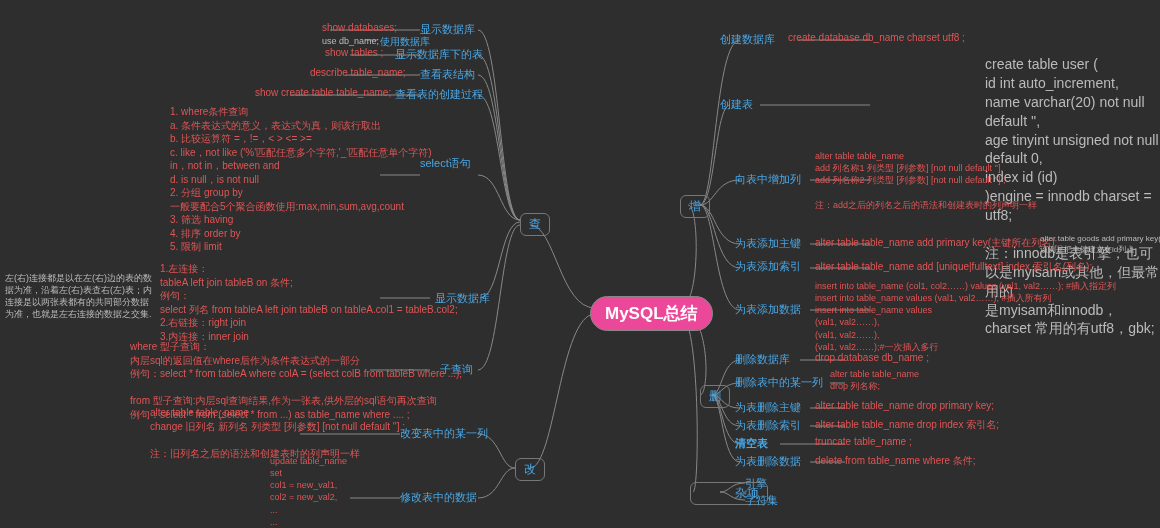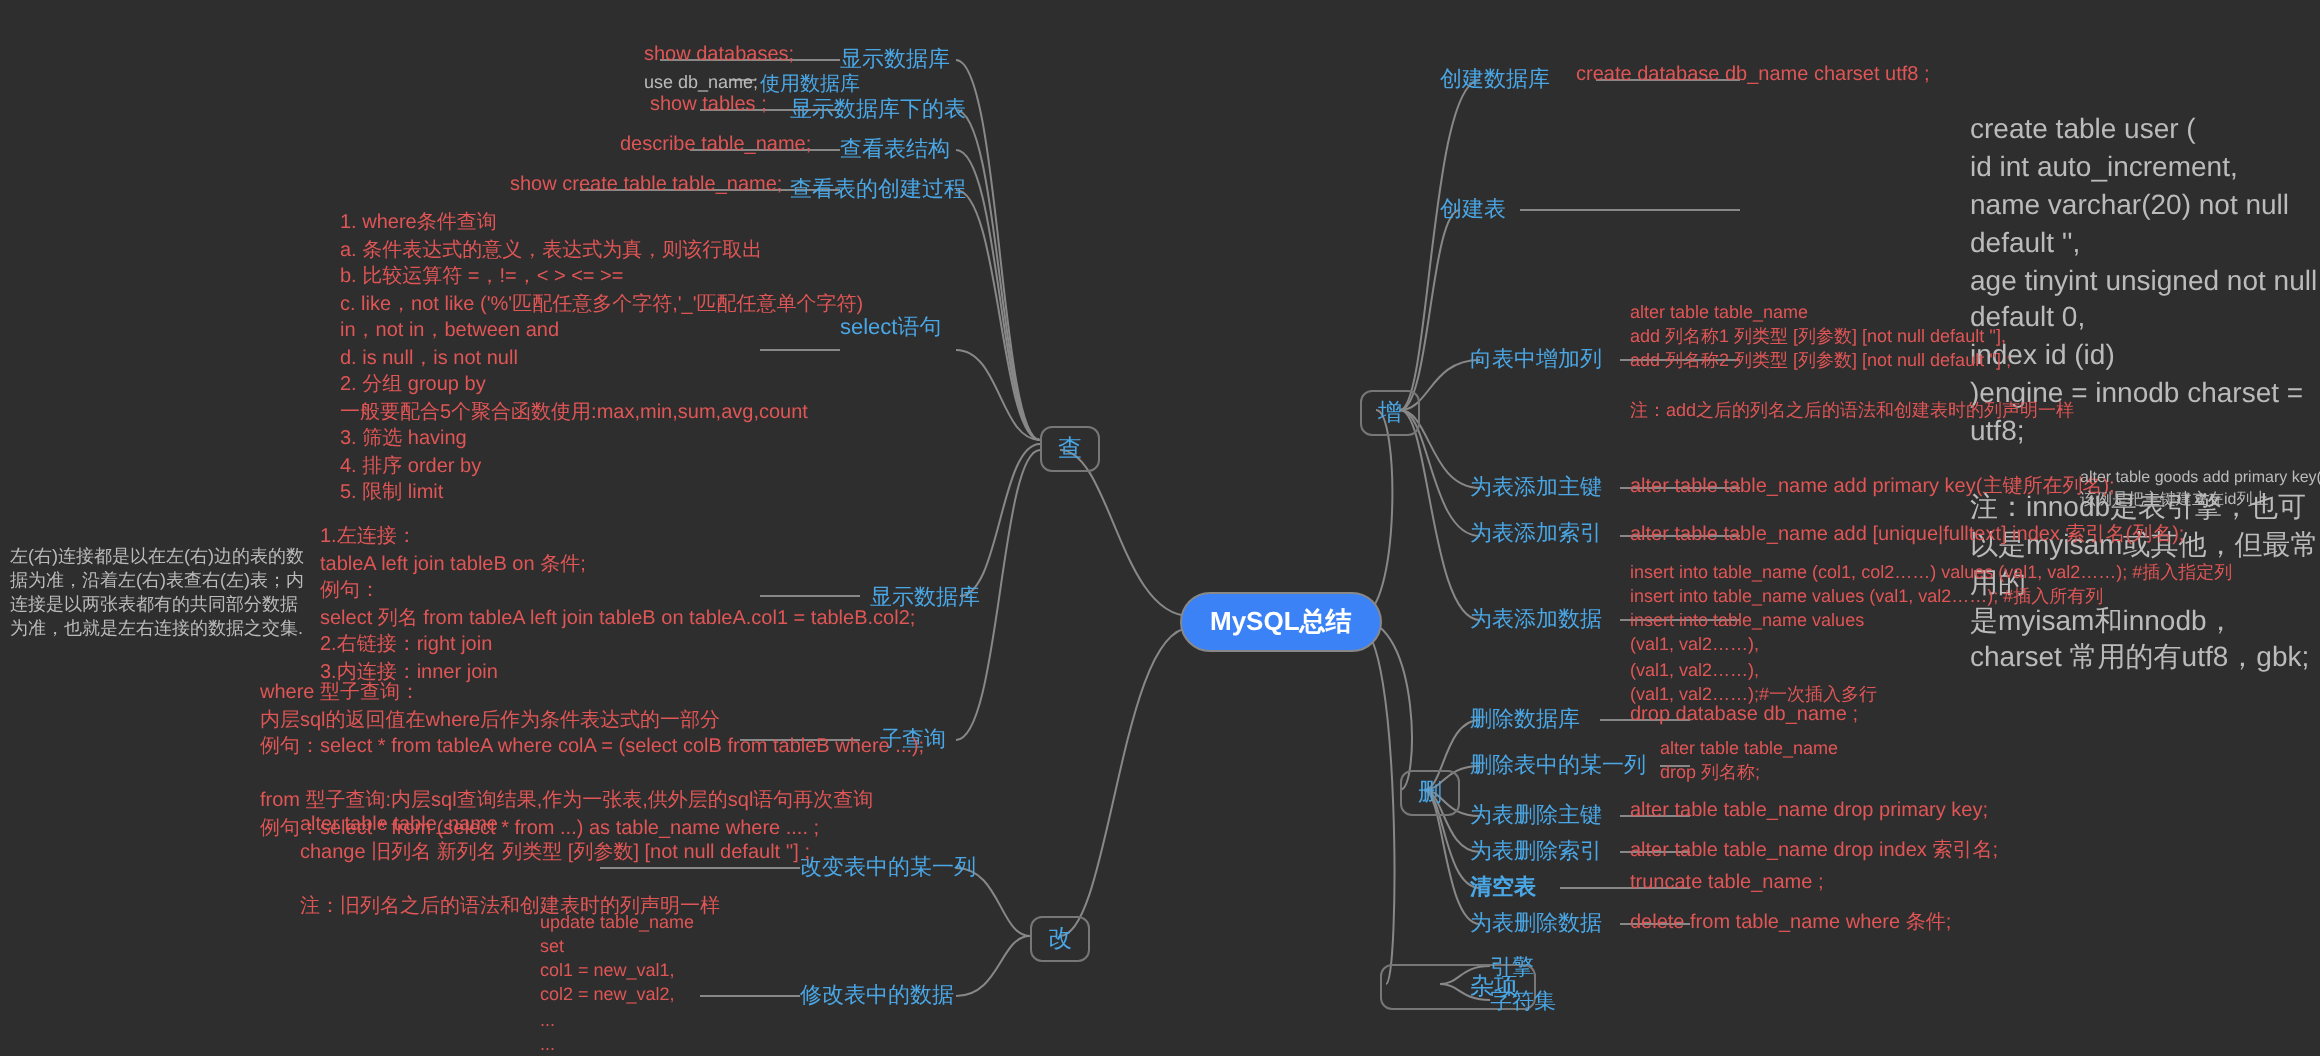--- a/index.html
+++ b/index.html
@@ -1,19 +1,19 @@
 <!DOCTYPE html>
 <html><head>
 <meta charset="utf-8">
 <style>
   html,body{margin:0;padding:0;background:#2e2e2e;color:#ccc;font-family:"Microsoft YaHei",Arial,sans-serif;width:1160px;height:528px;overflow:hidden;}
   .canvas{position:relative;width:1160px;height:528px;}
   svg{position:absolute;top:0;left:0;pointer-events:none;}
   .node{position:absolute;white-space:nowrap;}
-  .root{background:#3b82f6;border:1px solid #888;border-radius:18px;padding:5px 14px;color:#fff;font-size:13px;font-weight:bold;top:296px;left:590px;}
+  .root{background:#ec4899;border:1px solid #888;border-radius:18px;padding:5px 14px;color:#fff;font-size:17px;font-weight:bold;top:296px;left:590px;}
   .major{border:1px solid #777;border-radius:6px;padding:2px 8px;color:#4aa7e6;font-size:12px;}
   .sub{color:#4aa7e6;font-size:11px;}
   .cmd{color:#e05555;font-size:10px;}
   .note{color:#bbb;font-size:9px;line-height:1.35;}
   .multi{line-height:1.35;}
   .block{position:absolute;}
 </style>
 </head>
 <body>
 <div class="canvas">

